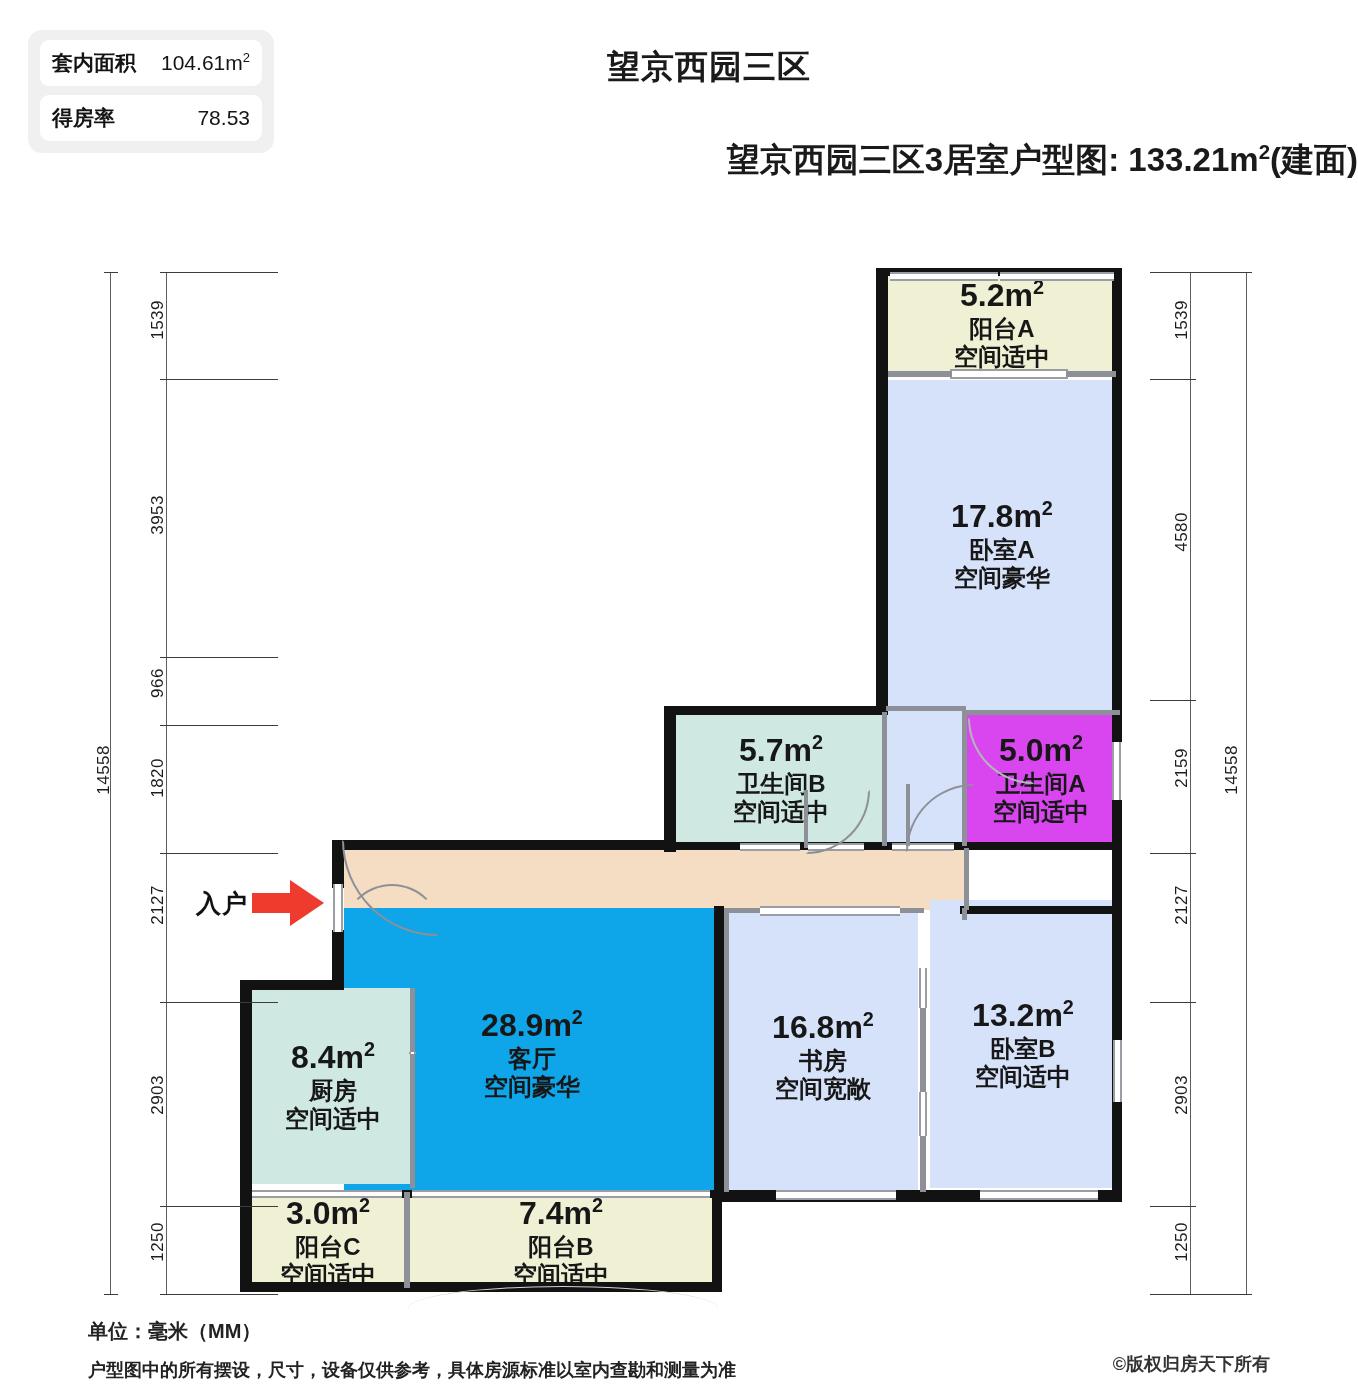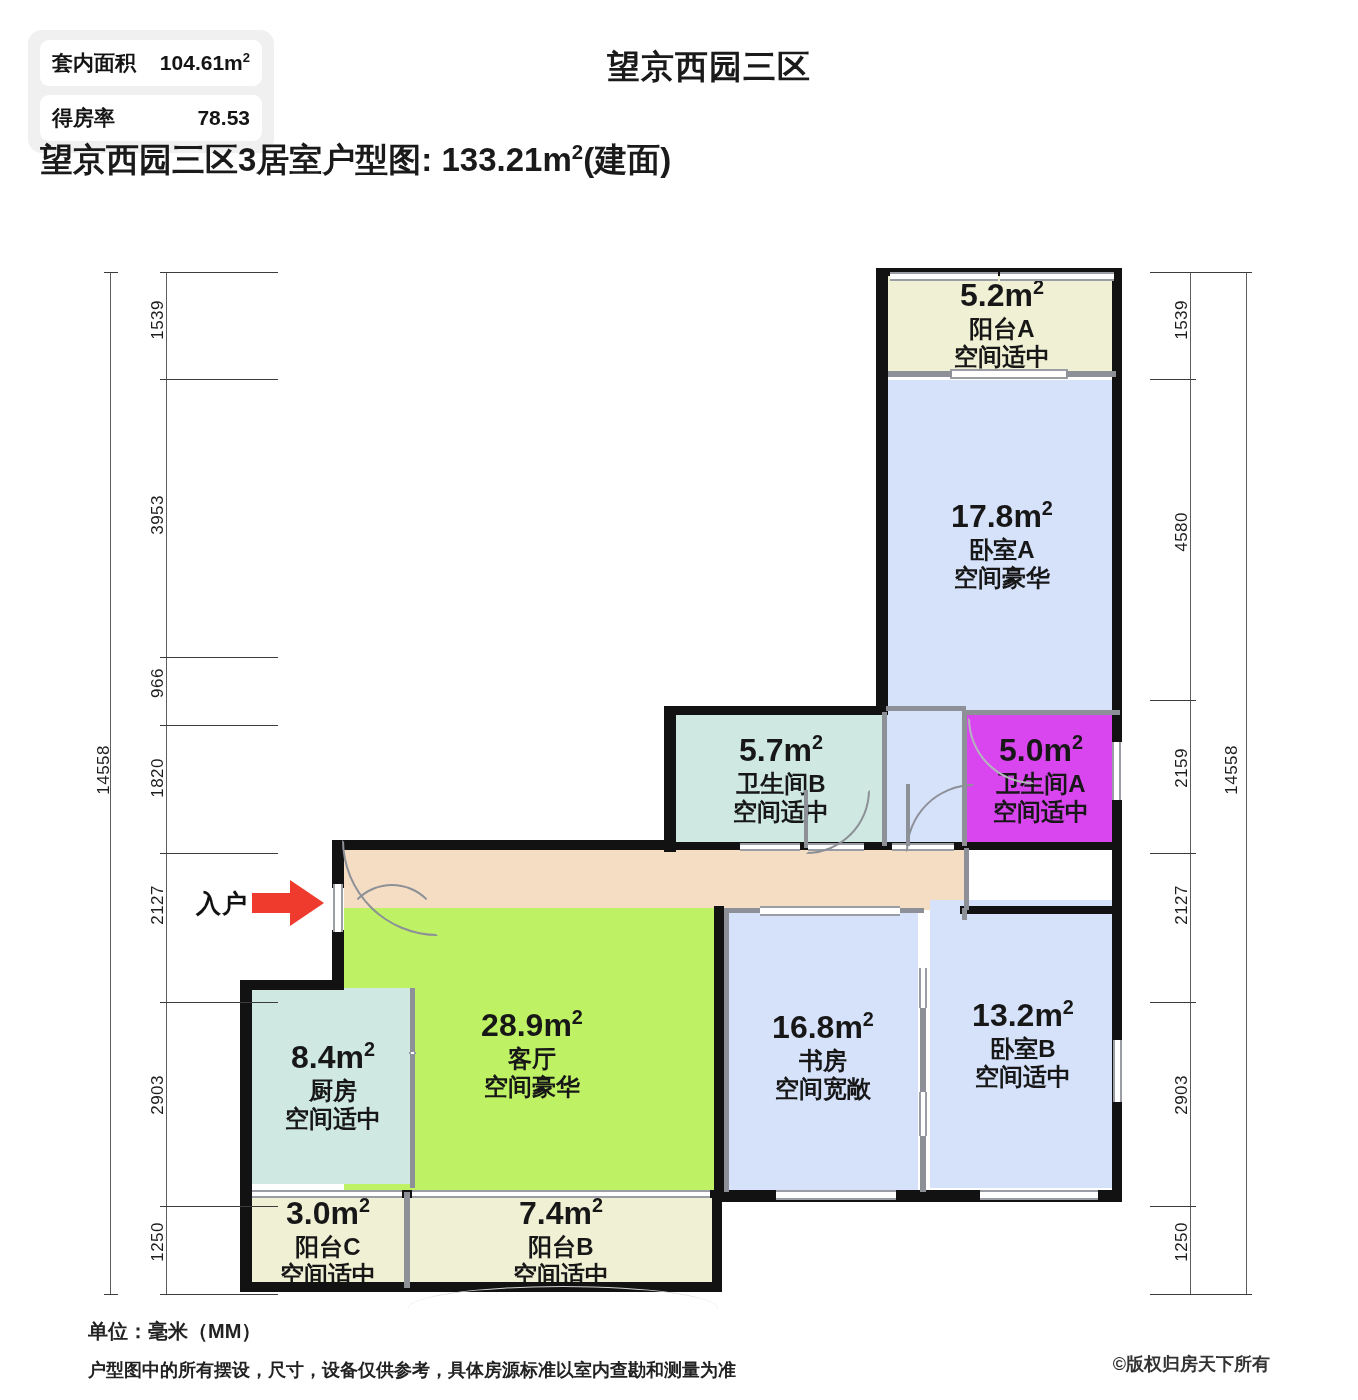--- a/index.html
+++ b/index.html
@@ -51,39 +51,39 @@
     display: flex;
     justify-content: space-between;
     align-items: baseline;
     padding: 9px 12px;
     margin-bottom: 9px;
     font-size: 21px;
     font-weight: 600;
     color: #141414;
   }
   #eval-card .eval-row:last-child { margin-bottom: 0; }
-  #eval-card .eval-row .rv { font-weight: 700; }
+  #eval-card .eval-row .rv { font-weight: 400; }
   sup.sq { font-size: 0.62em; vertical-align: super; }
 
   
   #title-main {
     position: absolute;
     left: 0; right: 0;
     top: 45px;
     text-align: center;
     font-size: 33px;
     font-weight: 700;
     letter-spacing: 1px;
     padding-left: 60px;
   }
   #title-sub {
     position: absolute;
     left: 0; right: 0;
     top: 138px;
-    text-align: left;
+    text-align: right;
     font-size: 33px;
     font-weight: 700;
     letter-spacing: 0px;
     padding-left: 40px;
   }
 
   
   #plan {
     position: absolute;
     left: 0;
@@ -274,21 +274,21 @@
 
   <div style="position:absolute; left:886px; top:710px; width:80px; height:136px; background:#d6e2fa;"></div>
 
   <div class="room" style="left:966px; top:714px; width:150px; height:130px; background:#d946ef;">
     <div class="r-area"><span>5.0m</span><sup class="sq">2</sup></div>
     <div class="r-name">卫生间A</div>
     <div class="r-note">空间适中</div>
   </div>
 
   <div style="position:absolute; left:344px; top:848px; width:624px; height:62px; background:#f5ddc3;"></div>
-  <div class="room" style="left:344px; top:908px; width:376px; height:292px; background:#bef264;">
+  <div class="room" style="left:344px; top:908px; width:376px; height:292px; background:#0ea5e9;">
     <div class="r-area"><span>28.9m</span><sup class="sq">2</sup></div>
     <div class="r-name">客厅</div>
     <div class="r-note">空间豪华</div>
   </div>
 
   <div class="room" style="left:728px; top:912px; width:190px; height:288px; background:#d6e2fa;">
     <div class="r-area"><span>16.8m</span><sup class="sq">2</sup></div>
     <div class="r-name">书房</div>
     <div class="r-note">空间宽敞</div>
   </div>

